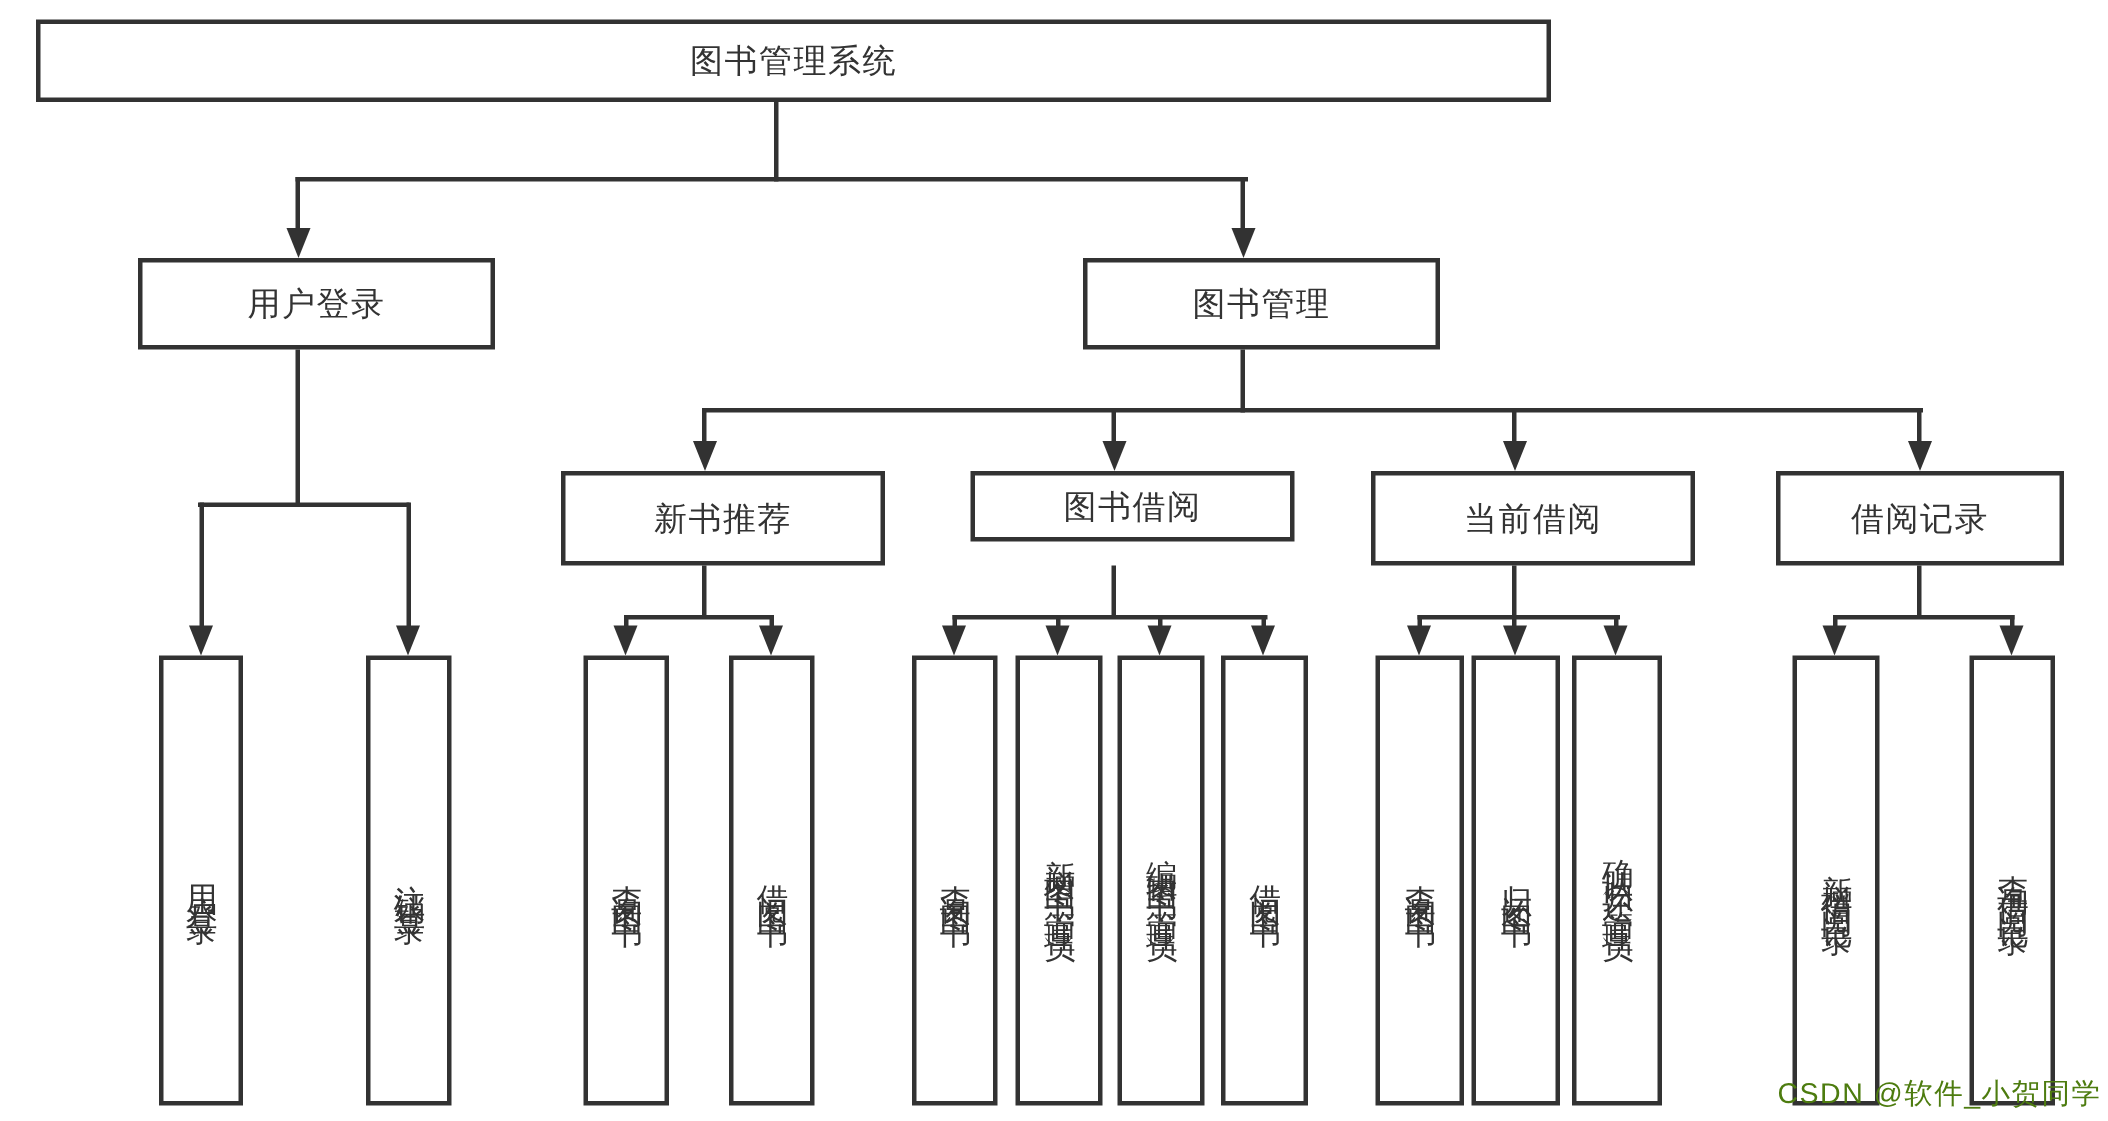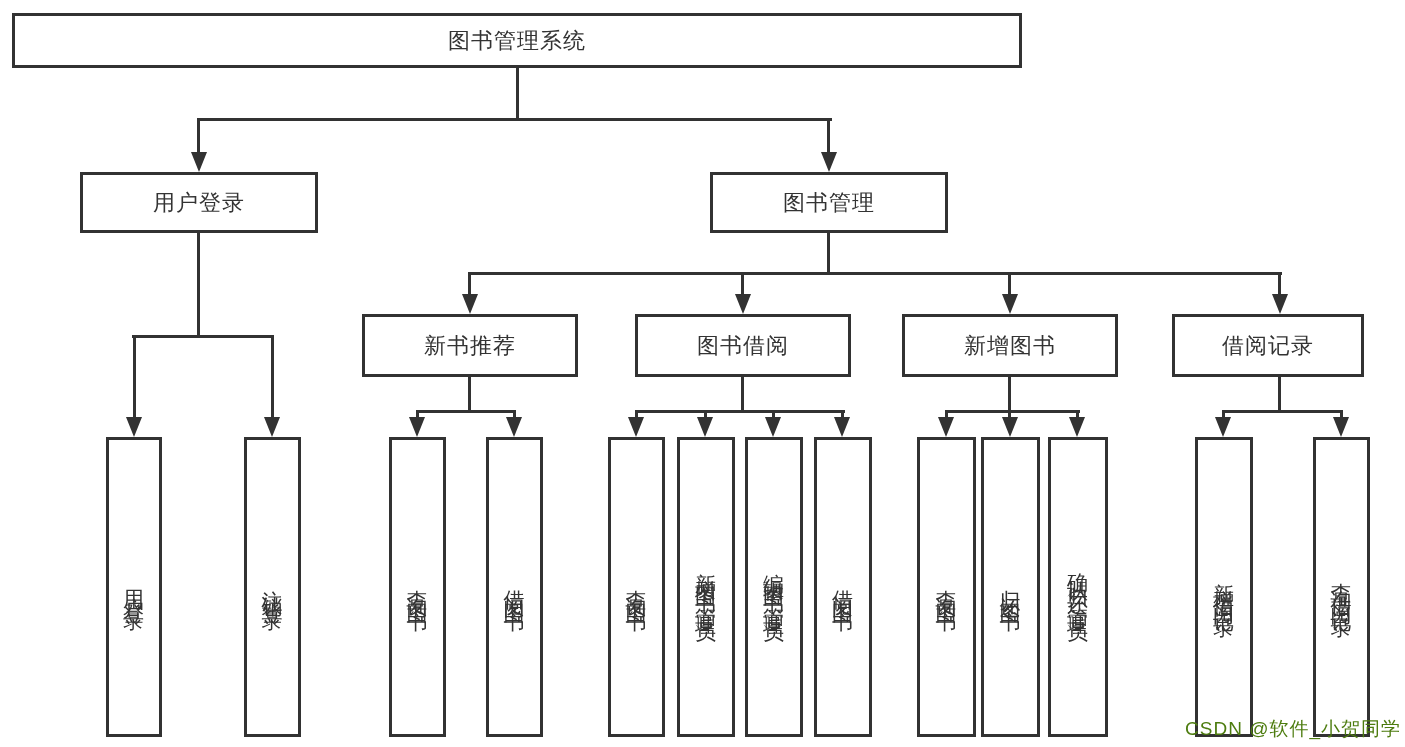--- a/index.html
+++ b/index.html
@@ -21,20 +21,21 @@
     border: 3px solid #323232;
     background: #ffffff;
     color: #333333;
     display: flex;
     align-items: center;
     justify-content: center;
   }
   .hbox {
     font-size: 22px;
     letter-spacing: 1px;
+    margin-left: 12px;
   }
   .vbox {
     writing-mode: vertical-rl;
     text-orientation: mixed;
     font-size: 21px;
     letter-spacing: 7px;
     line-height: 1;
     overflow: hidden;
   }
   .vline {
@@ -70,22 +71,22 @@
 <body>
 
 <div id="canvas">
 
   <div class="box hbox" style="left:12px; top:13px; width:1010px; height:55px;">图书管理系统</div>
 
   <div class="box hbox" style="left:80px; top:172px; width:238px; height:61px;">用户登录</div>
   <div class="box hbox" style="left:710px; top:172px; width:238px; height:61px;">图书管理</div>
 
   <div class="box hbox" style="left:362px; top:314px; width:216px; height:63px;">新书推荐</div>
-  <div class="box hbox" style="left:635px; top:314px; width:216px; height:63px;">图书借阅</div>
-  <div class="box hbox" style="left:902px; top:314px; width:216px; height:63px;">新增图书</div>
+  <div class="box hbox" style="left:635px; top:314px; width:216px; height:47px;">图书借阅</div>
+  <div class="box hbox" style="left:902px; top:314px; width:216px; height:63px;">当前借阅</div>
   <div class="box hbox" style="left:1172px; top:314px; width:192px; height:63px;">借阅记录</div>
 
   <div class="box vbox" style="left:106px; top:437px; width:56px; height:300px;">用户登录</div>
   <div class="box vbox" style="left:244px; top:437px; width:57px; height:300px;">注销登录</div>
 
   <div class="box vbox" style="left:389px; top:437px; width:57px; height:300px;">查询图书</div>
   <div class="box vbox" style="left:486px; top:437px; width:57px; height:300px;">借阅图书</div>
 
   <div class="box vbox" style="left:608px; top:437px; width:57px; height:300px;">查询图书</div>
   <div class="box vbox" style="left:677px; top:437px; width:58px; height:300px;">新增图书（管理员）</div>

